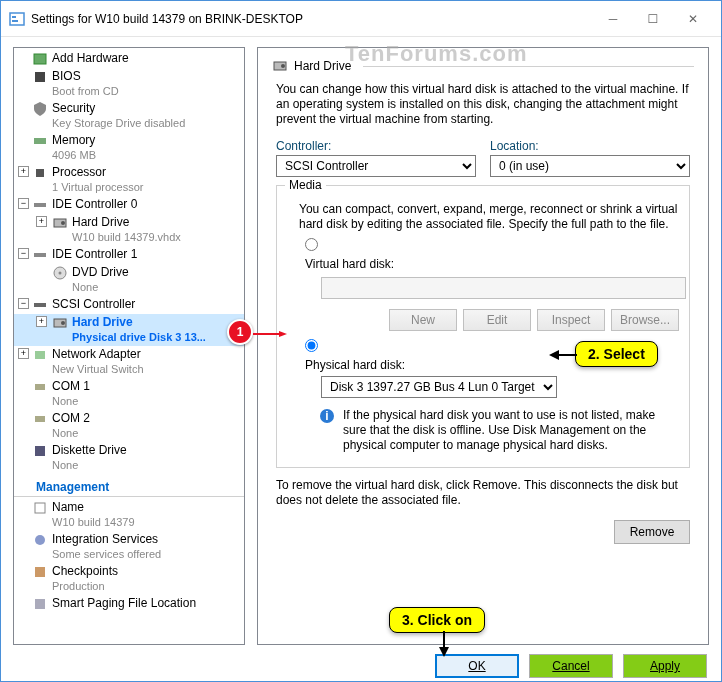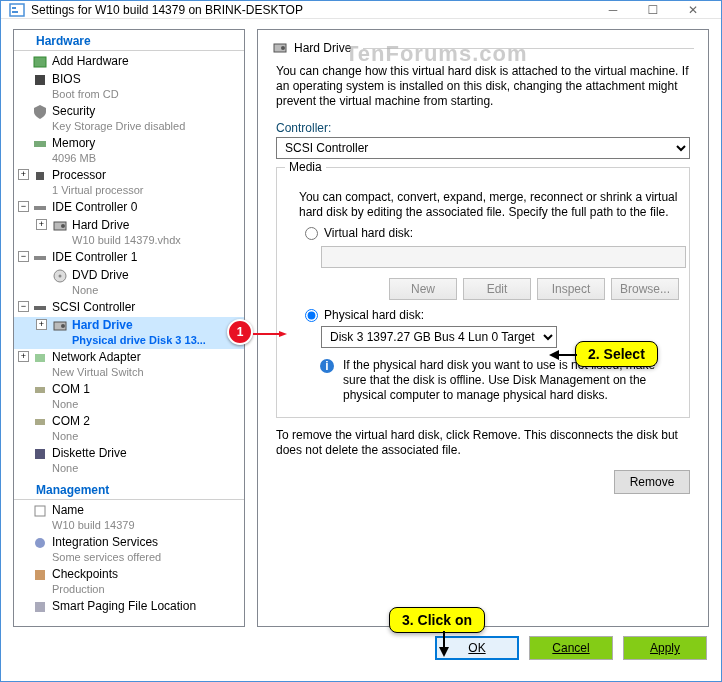--- a/index.html
+++ b/index.html
@@ -1,18 +1,18 @@
 <!DOCTYPE html>
 <html><head>
 <meta charset="utf-8">
 <style>
 * { box-sizing: border-box; margin: 0; padding: 0; font-family: "Segoe UI", Tahoma, sans-serif; font-size: 12px; }
 body { background: #fff; width: 722px; height: 682px; overflow: hidden; border: 1px solid #4a90d9; position: relative; }
 
-.titlebar { height: 18px; background: #fff; border-bottom: 1px solid #e5e5e5; display: flex; align-items: center; padding: 0 8px; }
+.titlebar { height: 36px; background: #fff; border-bottom: 1px solid #e5e5e5; display: flex; align-items: center; padding: 0 8px; }
 .titlebar .icon { width: 16px; height: 16px; margin-right: 6px; }
 .titlebar .title { flex: 1; color: #000; }
 .titlebar .btn { width: 40px; height: 30px; display: flex; align-items: center; justify-content: center; color: #666; }
 
 .content { display: flex; height: 608px; padding: 10px 12px 0 12px; gap: 12px; }
 
 .tree-pane { width: 232px; border: 1px solid #828790; background: #fff; overflow-y: auto; padding: 2px 0; }
 .tree-header { color: #0066cc; font-weight: bold; padding: 2px 6px 2px 22px; border-bottom: 1px solid #d0d0d0; margin-bottom: 2px; position: relative; }
 .tree-header::before { content: ""; position: absolute; left: 6px; top: 3px; width: 11px; height: 11px; border-radius: 2px; }
 .tree-item { display: flex; align-items: flex-start; padding: 1px 4px 1px 18px; position: relative; line-height: 15px; }
@@ -32,21 +32,21 @@
 .section-title .label { color: #000; margin-right: 6px; }
 .section-title .rule { flex: 1; height: 1px; background: #d0d0d0; }
 .desc { color: #000; margin: 4px 4px 12px 4px; line-height: 15px; }
 .row { display: flex; gap: 14px; margin-bottom: 8px; padding: 0 4px; }
 .col { flex: 1; display: flex; flex-direction: column; gap: 2px; }
 .col label { color: #0c4a6e; }
 select.drop { height: 22px; border: 1px solid #7a7a7a; background: #fff; padding: 0 4px; width: 100%; }
 
 .groupbox { border: 1px solid #d0d0d0; margin: 6px 4px 10px 4px; padding: 10px 10px 10px 22px; position: relative; }
 .groupbox .gtitle { position: absolute; top: -8px; left: 8px; background: #fff; padding: 0 4px; color: #000; }
-.radio-row { display: flex; align-items: center; gap: 6px; margin: 6px 0 4px 6px; }
+.radio-row { display: flex; align-items: flex-start; gap: 6px; margin: 6px 0 4px 6px; flex-direction: column; }
 .radio-row input { width: 13px; height: 13px; }
 .input-path { width: 96%; height: 22px; border: 1px solid #c0c0c0; background: #f5f5f5; margin: 2px 0 6px 22px; }
 .btn-row { display: flex; gap: 6px; justify-content: flex-end; margin: 4px 0 8px 0; }
 button.flat { height: 22px; min-width: 68px; border: 1px solid #c0c0c0; background: linear-gradient(#f5f5f5,#e8e8e8); color: #888; font-size: 12px; }
 .phys-drop { height: 22px; border: 1px solid #7a7a7a; width: 236px; margin-left: 22px; padding: 0 4px; background: #fff; }
 .info-row { display: flex; gap: 8px; margin: 10px 4px 4px 20px; }
 .info-row .iicon { width: 16px; height: 16px; flex-shrink: 0; }
 .info-row .itext { flex: 1; line-height: 15px; }
 .remove-row { display: flex; justify-content: flex-end; padding: 0 4px; }
 button.std { height: 24px; min-width: 76px; border: 1px solid #adadad; background: #e1e1e1; color: #000; }
@@ -78,21 +78,20 @@
       </svg>
   </span>
   <span class="title">Settings for W10 build 14379 on BRINK-DESKTOP</span>
   <div class="btn">─</div>
   <div class="btn">☐</div>
   <div class="btn">✕</div>
 </div>
 
 <div class="content">
   <div class="tree-pane">
-    <div class="tree-header">Hardware</div>
 
     <div class="tree-item">
       <span class="tree-icon">
           <svg viewBox="0 0 16 16">
             <rect x="2" y="3" width="12" height="10" fill="#6a6" stroke="#383"></rect>
           </svg>
         </span>
       <div class="label-block">
           <span class="primary">Add Hardware</span>
         </div>
@@ -314,25 +313,29 @@
       <span class="label">Hard Drive</span>
       <div class="rule"></div>
     </div>
     <div class="desc">You can change how this virtual hard disk is attached to the virtual machine. If an operating system is installed on this disk, changing the attachment might prevent the virtual machine from starting.</div>
 
     <div class="row">
       <div class="col">
         <label>Controller:</label>
         <select class="drop"><option>SCSI Controller</option></select>
       </div>
+      <div class="col">
+        <label>Location:</label>
+        <select class="drop"><option>0 (in use)</option></select>
+      </div>
     </div>
 
     <div class="groupbox">
       <span class="gtitle">Media</span>
-      <div class="desc" style="margin:12px 0 6px 0">You can compact, convert, expand, merge, reconnect or shrink a virtual hard disk by editing the associated file. Specify the full path to the file.</div>
+      <div class="desc" style="margin:6px 0 6px 0">You can compact, convert, expand, merge, reconnect or shrink a virtual hard disk by editing the associated file. Specify the full path to the file.</div>
 
       <div class="radio-row">
         <input type="radio" name="media" style="">
         <span>Virtual hard disk:</span>
       </div>
       <input class="input-path" type="text" disabled="" style="">
       <div class="btn-row">
         <button class="flat">New</button>
         <button class="flat">Edit</button>
         <button class="flat">Inspect</button>

